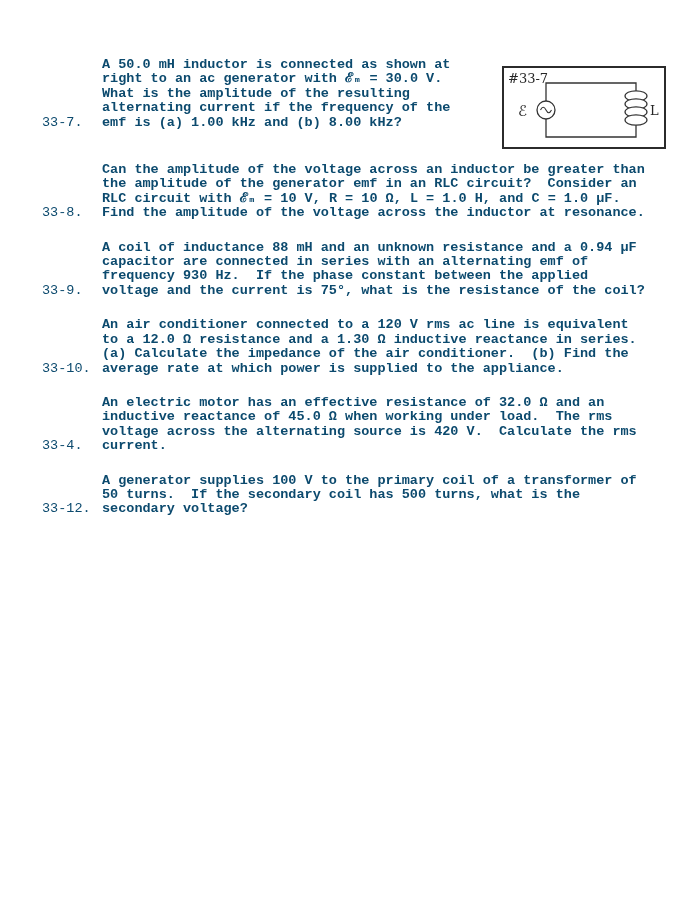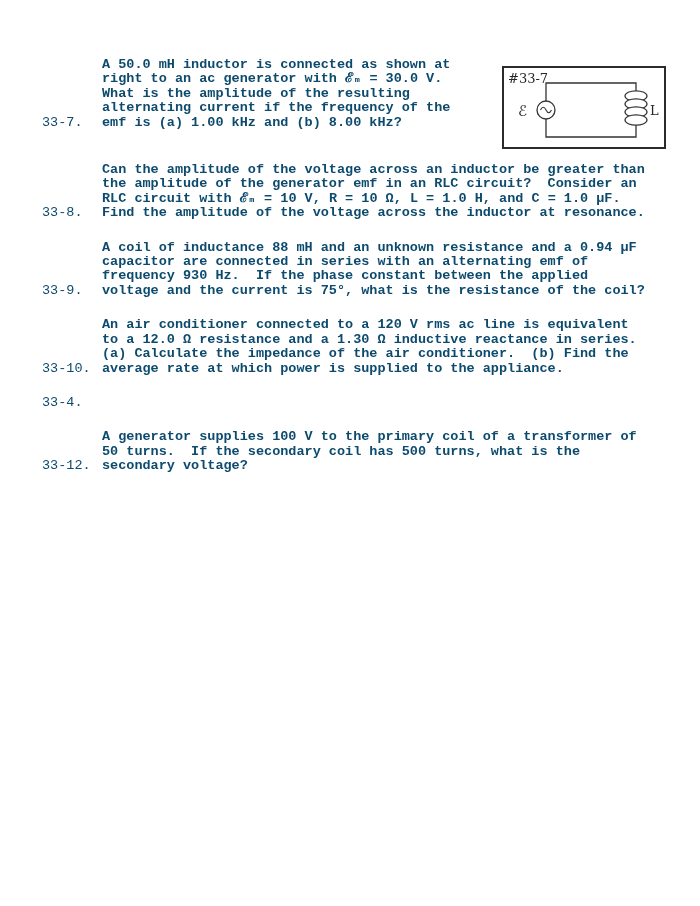--- a/index.html
+++ b/index.html
@@ -81,20 +81,24 @@
     <section class="problem">
       <div class="pnum">33-10.</div>
       <div class="pbody">An air conditioner connected to a 120 V rms ac line is equivalent
 to a 12.0 Ω resistance and a 1.30 Ω inductive reactance in series.
 (a) Calculate the impedance of the air conditioner.  (b) Find the
 average rate at which power is supplied to the appliance.</div>
     </section>
 
     <section class="problem">
       <div class="pnum">33-4.</div>
+      <div class="pbody">An electric motor has an effective resistance of 32.0 Ω and an
+inductive reactance of 45.0 Ω when working under load.  The rms
+voltage across the alternating source is 420 V.  Calculate the rms
+current.</div>
     </section>
 
     <section class="problem">
       <div class="pnum">33-12.</div>
       <div class="pbody">A generator supplies 100 V to the primary coil of a transformer of
 50 turns.  If the secondary coil has 500 turns, what is the
 secondary voltage?</div>
     </section>
 
   </main>

